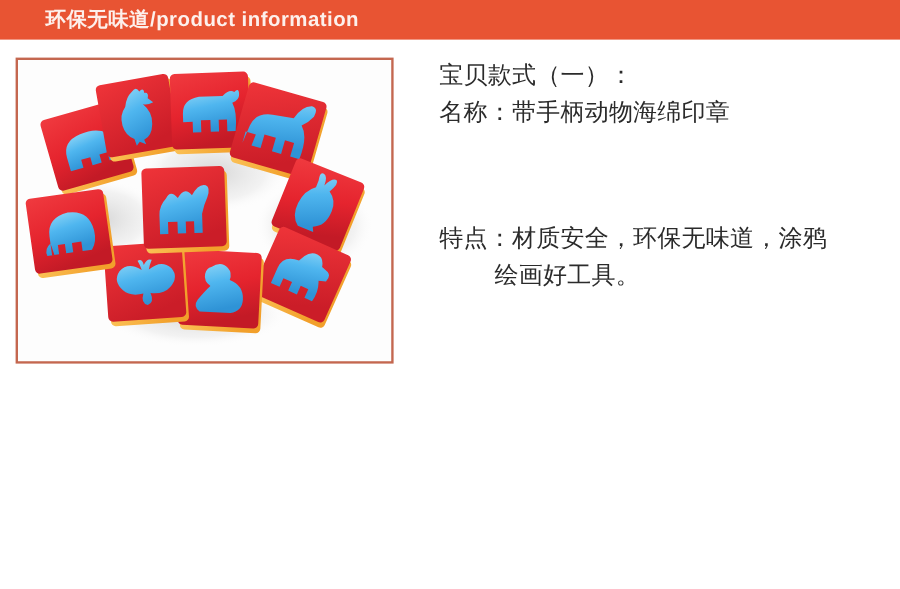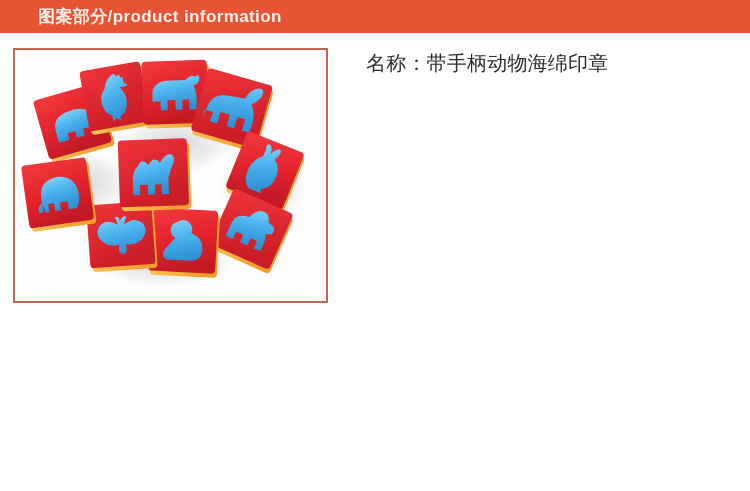--- a/index.html
+++ b/index.html
@@ -72,21 +72,21 @@
     white-space: pre-wrap;
   }
   .gap-lg { height: 28px; }
   .gap-md { height: 24px; }
   .gap-sm { height: 22px; }
 </style>
 </head>
 <body>
 
 <div class="header-bar">
-  <div class="header-title">图案部分/product information</div>
+  <div class="header-title">环保无味道/product information</div>
 </div>
 
 <div class="photo-frame">
   <svg class="photo-canvas" viewBox="0 0 315 255" preserveAspectRatio="none">
     <defs>
       <linearGradient id="redFace" x1="0" y1="0" x2="0.3" y2="1">
         <stop offset="0%" stop-color="#f03a3f"></stop>
         <stop offset="55%" stop-color="#e5242e"></stop>
         <stop offset="100%" stop-color="#c31a26"></stop>
       </linearGradient>
@@ -174,25 +174,28 @@
     <g transform="translate(104,92) rotate(-2)">
       <rect x="2" y="4" width="70" height="68" rx="4" fill="url(#edgeGold)"></rect>
       <rect x="0" y="0" width="70" height="68" rx="4" fill="url(#redFace2)"></rect>
       <path d="M14 56 L14 40 Q14 32 20 26 Q24 18 30 26 Q36 16 42 24 Q48 14 54 16 Q58 18 55 26 Q52 32 50 40 L50 56 L43 56 L43 46 L36 46 L36 56 L29 56 L29 46 L21 46 L21 56 Z" fill="url(#blueFig)"></path>
     </g>
   </svg>
 </div>
 
 <div class="spec-column">
 
+  <div class="spec-block">宝贝款式（一）：</div>
 
   <div class="spec-block">名称：带手柄动物海绵印章</div>
 
   <div class="gap-lg"></div>
 
 
   <div class="gap-md"></div>
 
 
   <div class="gap-sm"></div>
 
+  <div class="spec-block">特点：材质安全，环保无味道，涂鸦
+        绘画好工具。</div>
 
 </div>
 
 </body></html>

